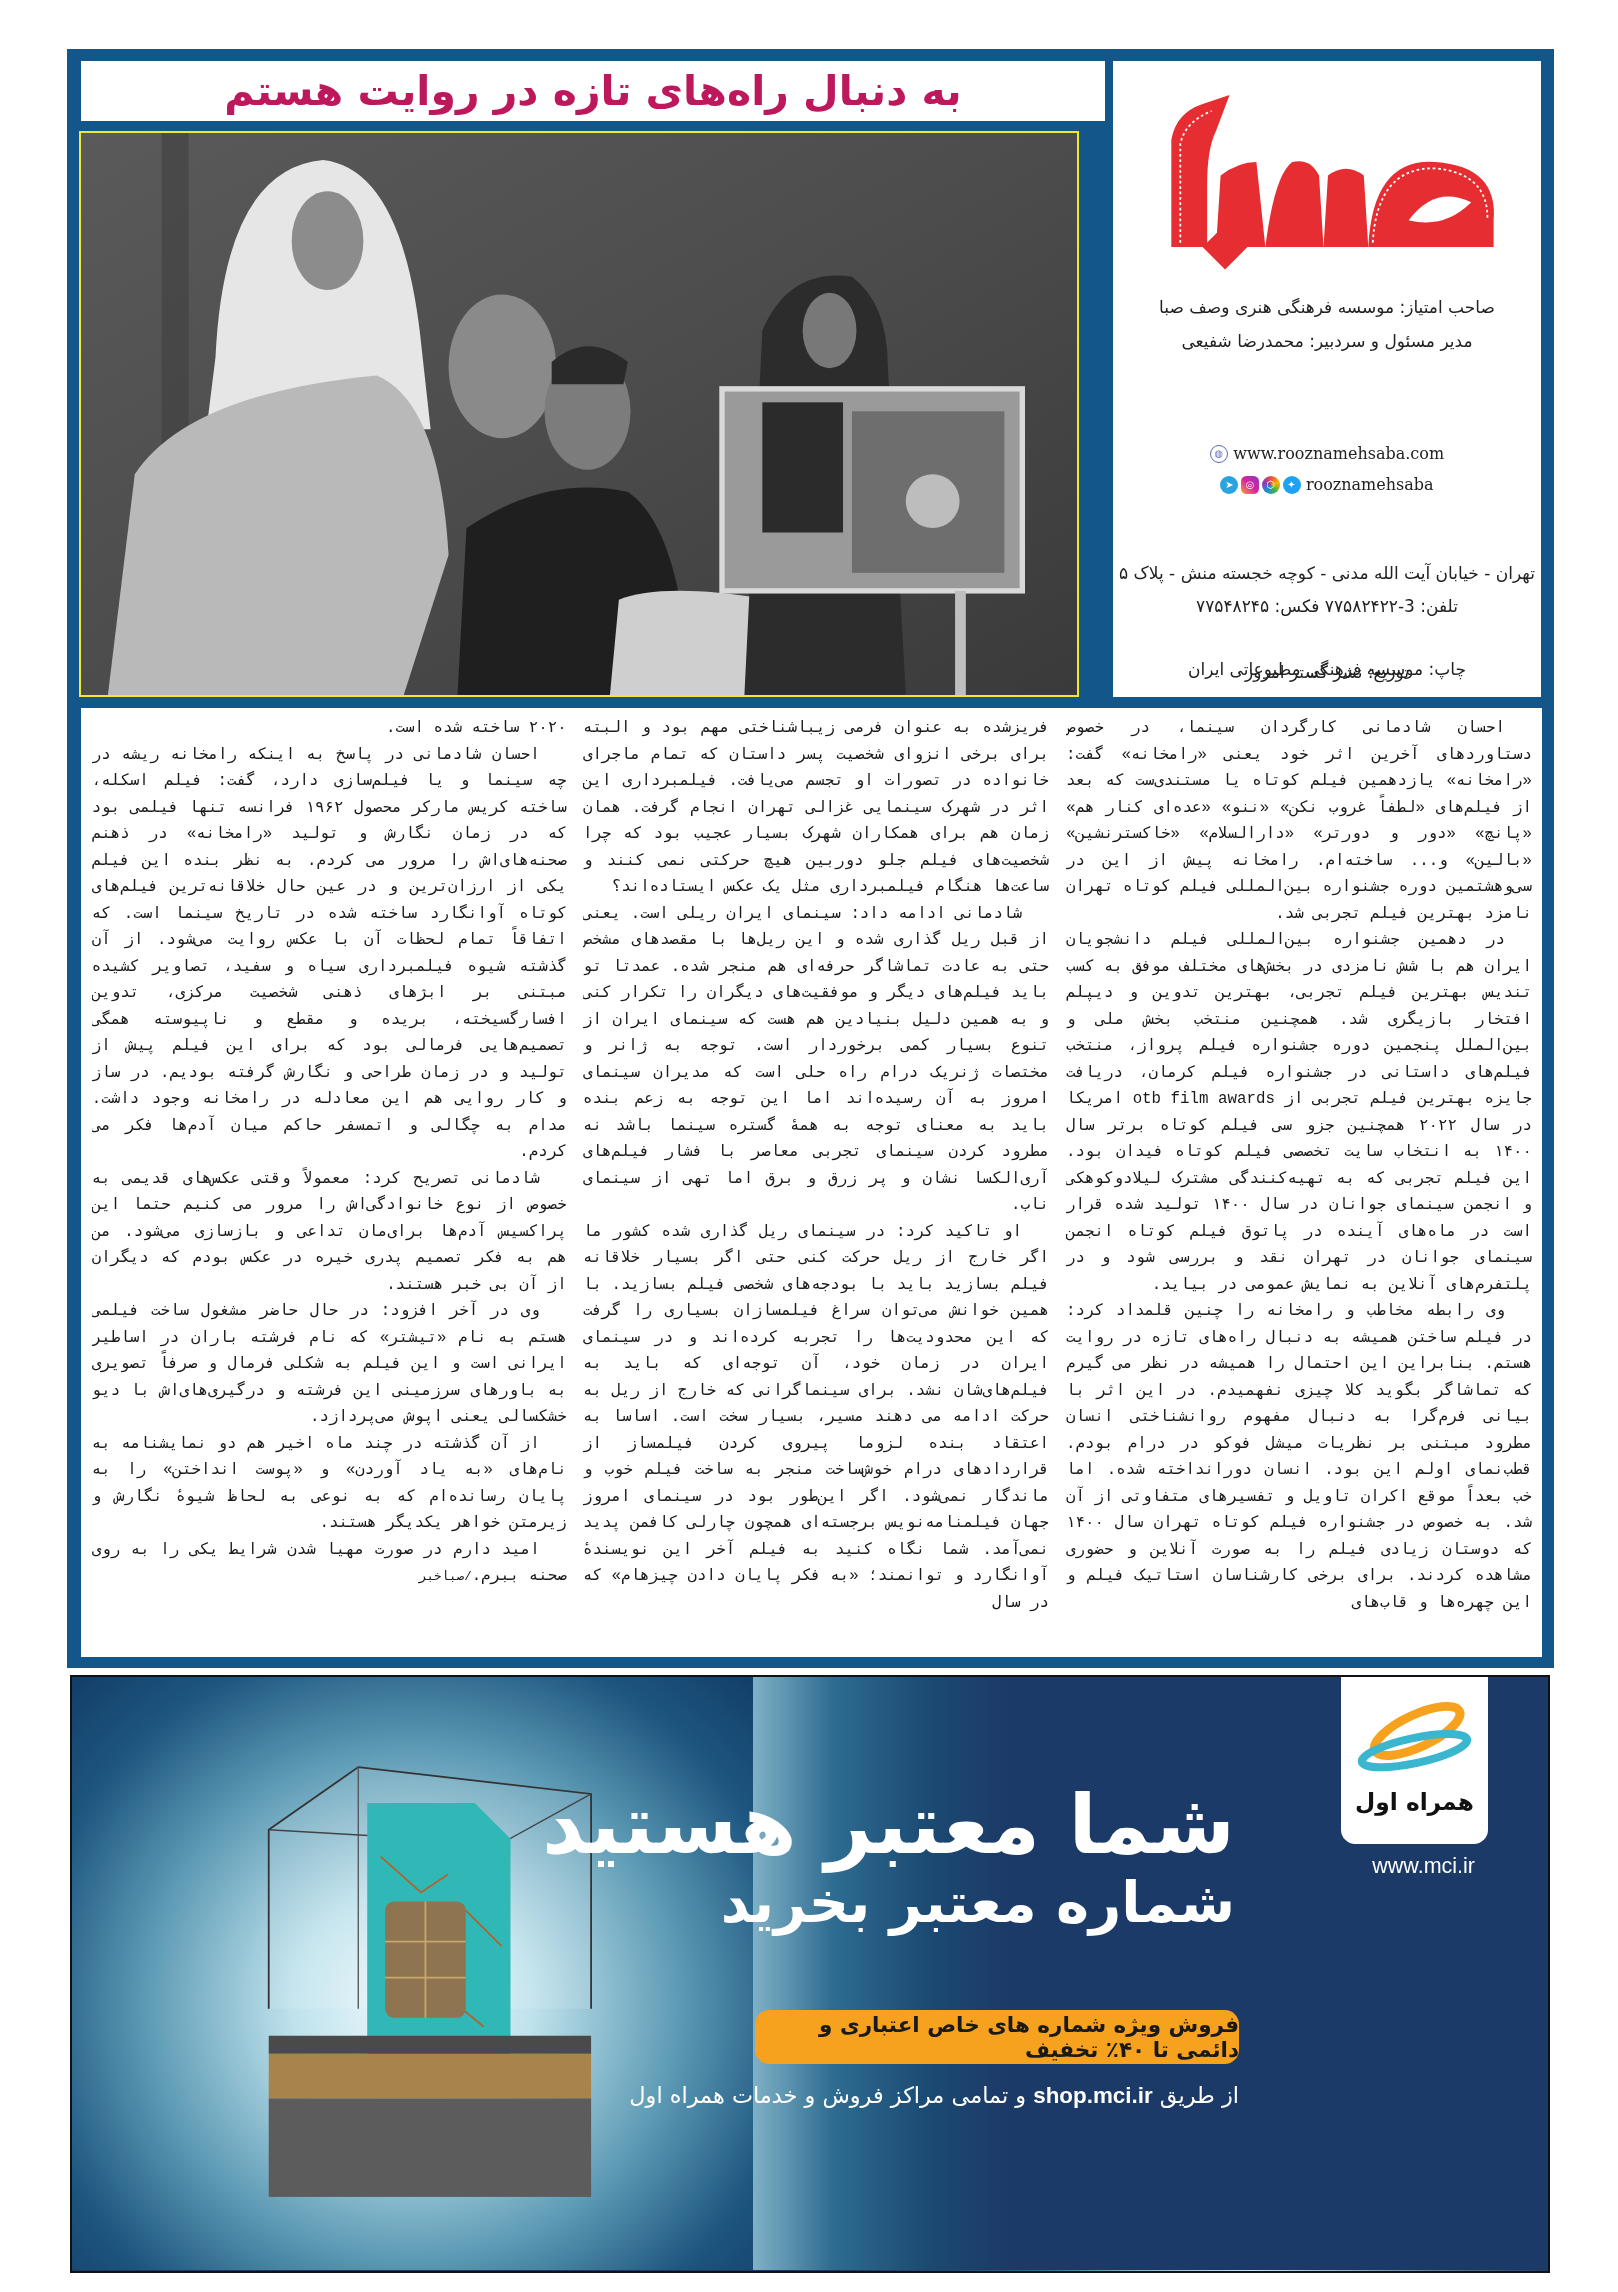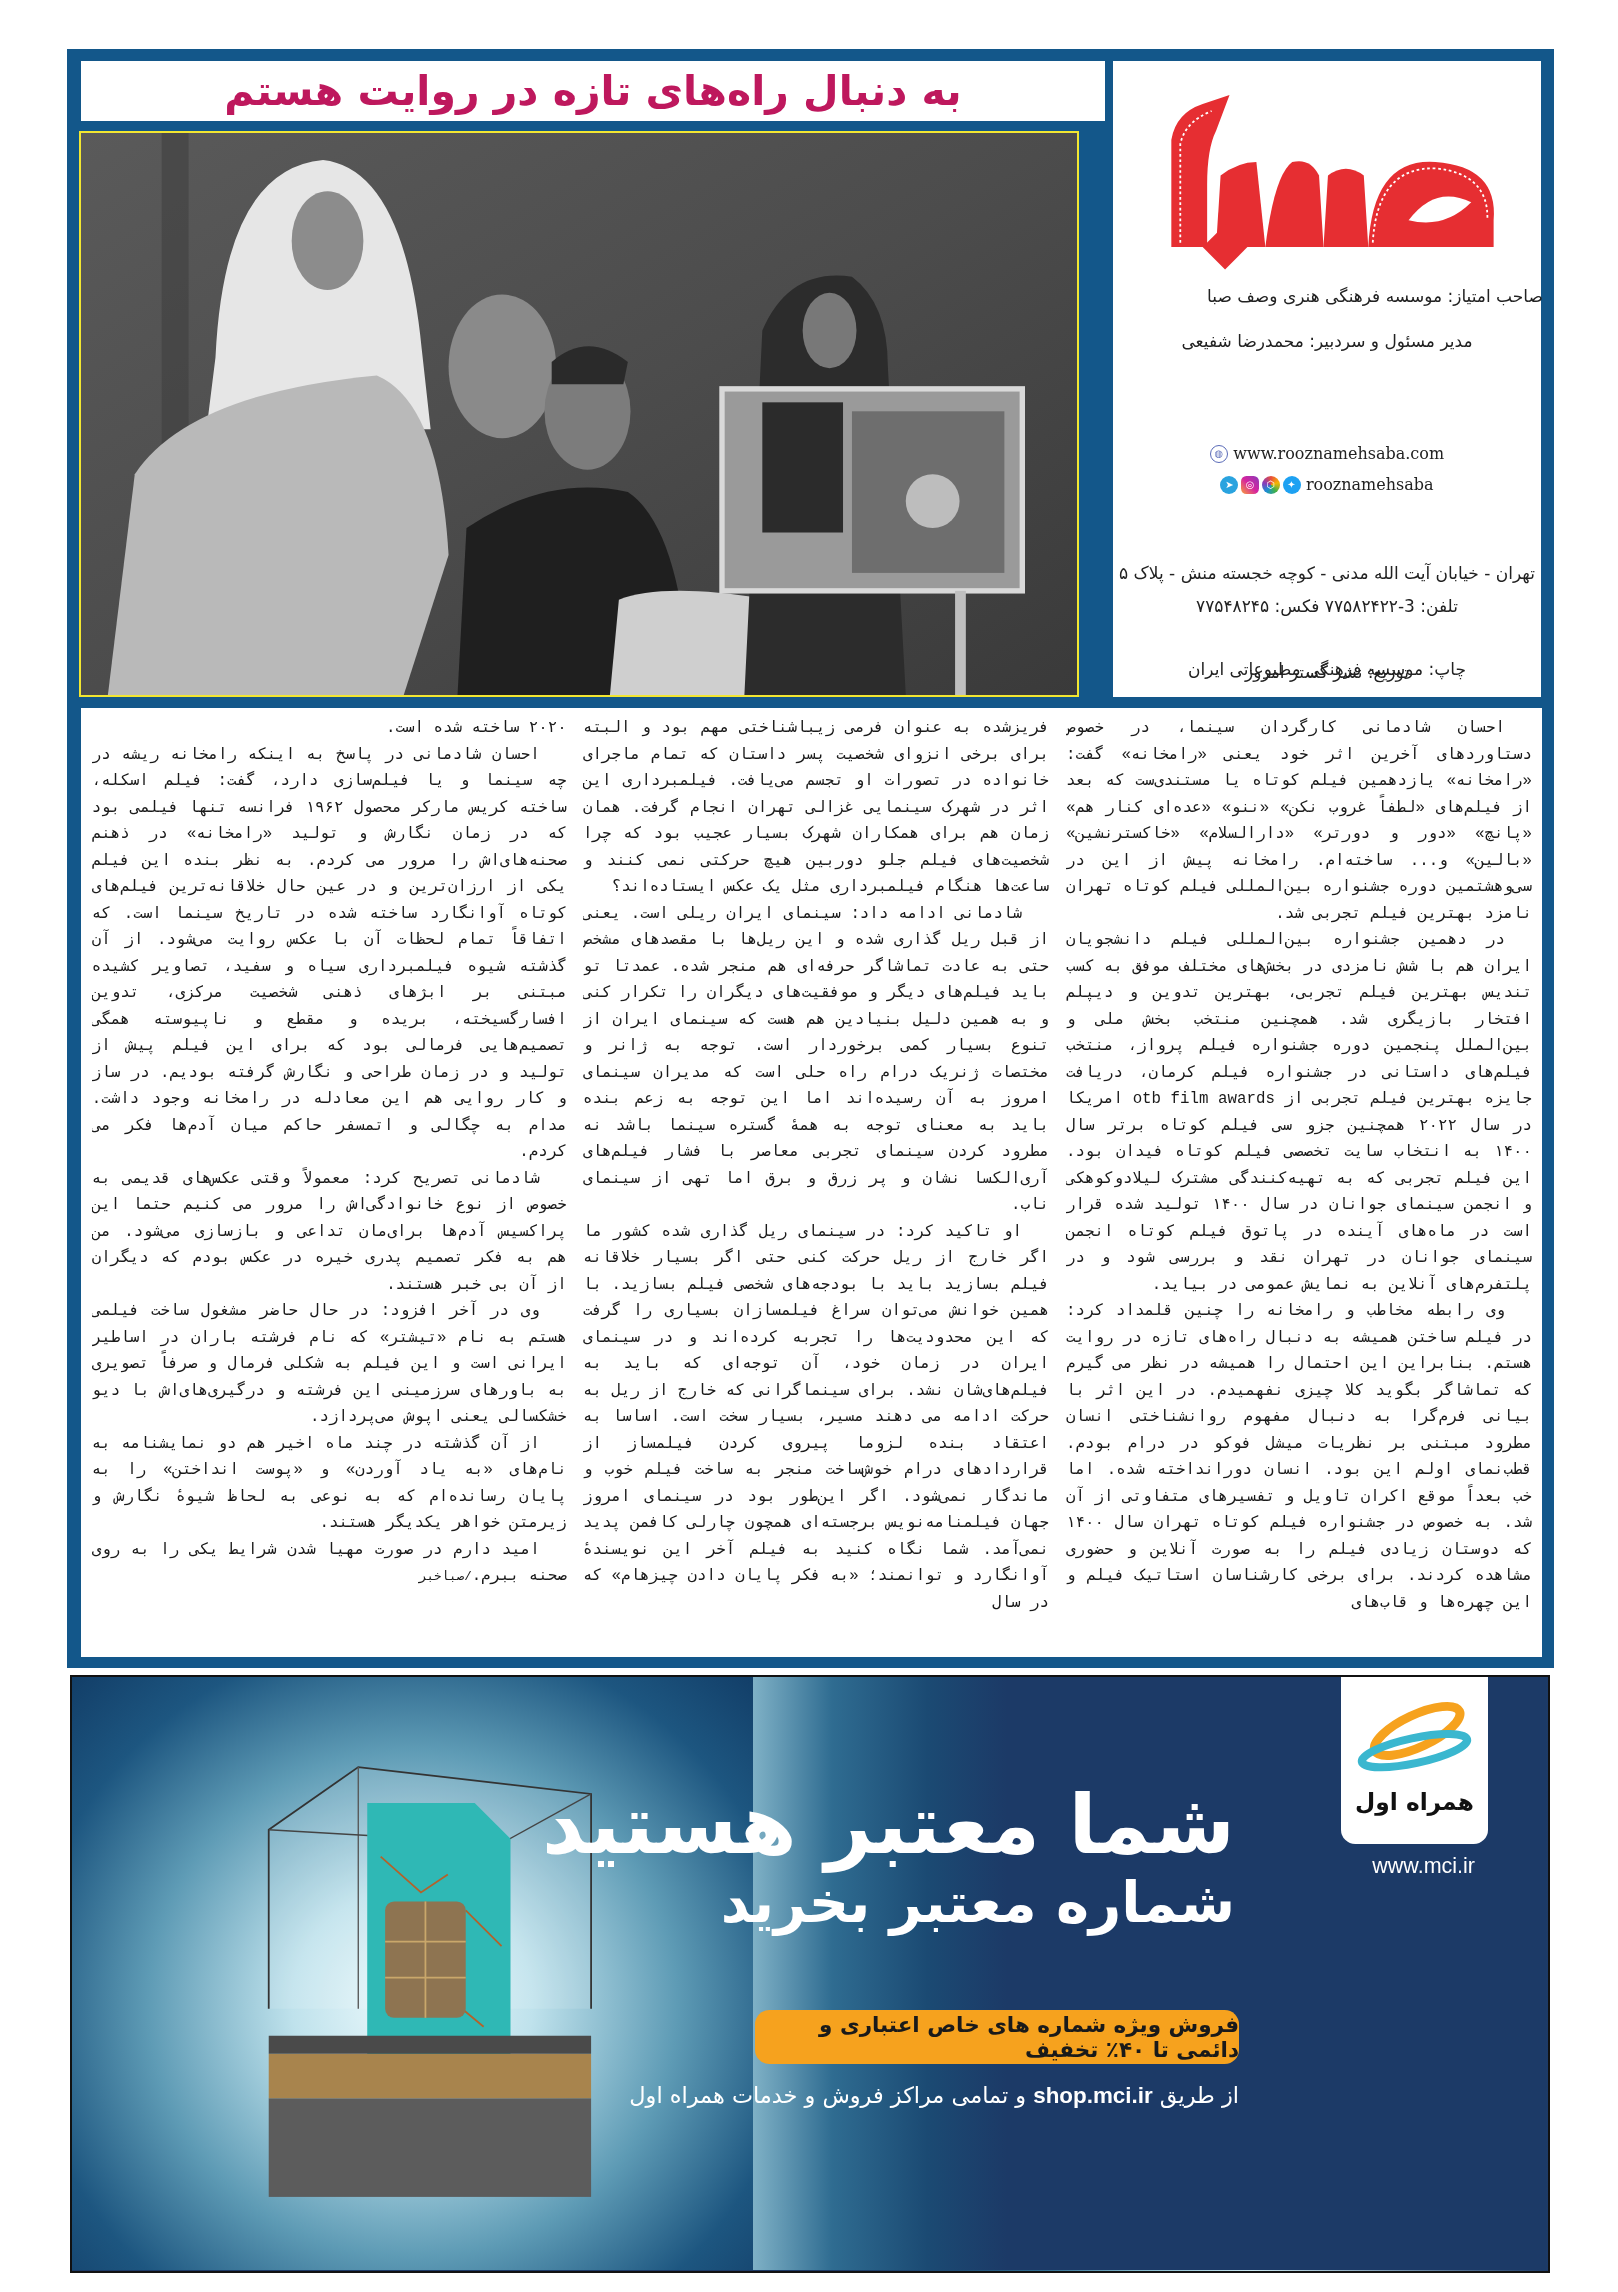--- a/index.html
+++ b/index.html
@@ -152,21 +152,21 @@
       </g>
       <path d="M300 160 Q330 120 370 140 Q340 170 300 160 Z" fill="#ffffff"></path>
       <g stroke="#ffffff" stroke-width="2" stroke-dasharray="3 3" fill="none">
         <path d="M45 185 L45 75 Q50 50 80 38"></path>
         <path d="M260 185 Q265 100 330 102 Q390 108 388 160"></path>
       </g>
       <path d="M70 210 L95 185 L120 210 L95 235 Z" fill="#e62e32" transform="translate(0,-20)"></path>
     </svg>
   </div>
 
-  <div class="mast-line" style="top:225px;margin-left:48px;">صاحب امتیاز: موسسه فرهنگی هنری وصف صبا</div>
+  <div class="mast-line" style="top:236px;">صاحب امتیاز: موسسه فرهنگی هنری وصف صبا</div>
   <div class="mast-line" style="top:270px;">مدیر مسئول و سردبیر: محمدرضا شفیعی</div>
 
   <div class="mast-line web-line" style="top:383px;">
     <span class="soc" style="background:#fff;border:1.8px solid #5a6bb8;color:#5a6bb8;">◍</span>
     <span>www.rooznamehsaba.com</span>
   </div>
   <div class="mast-line web-line" style="top:414px;">
     <span class="social-icons">
       <span class="soc" style="background:#2aa3df;">➤</span>
       <span class="soc" style="background:linear-gradient(45deg,#f9a13b,#d6249f,#8a3ab9);border-radius:5.4px;">◎</span>

